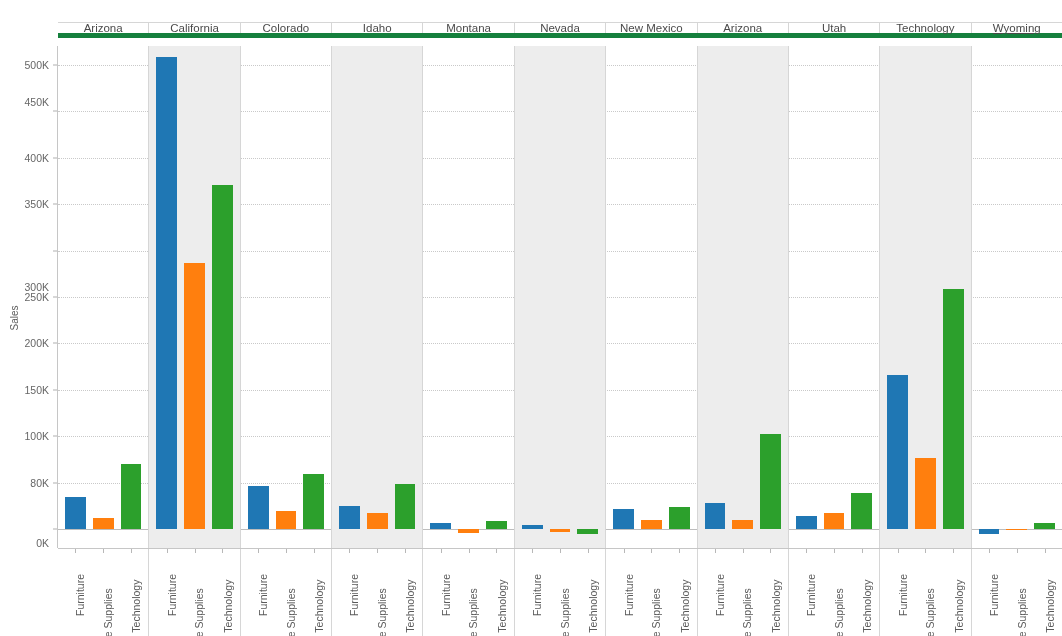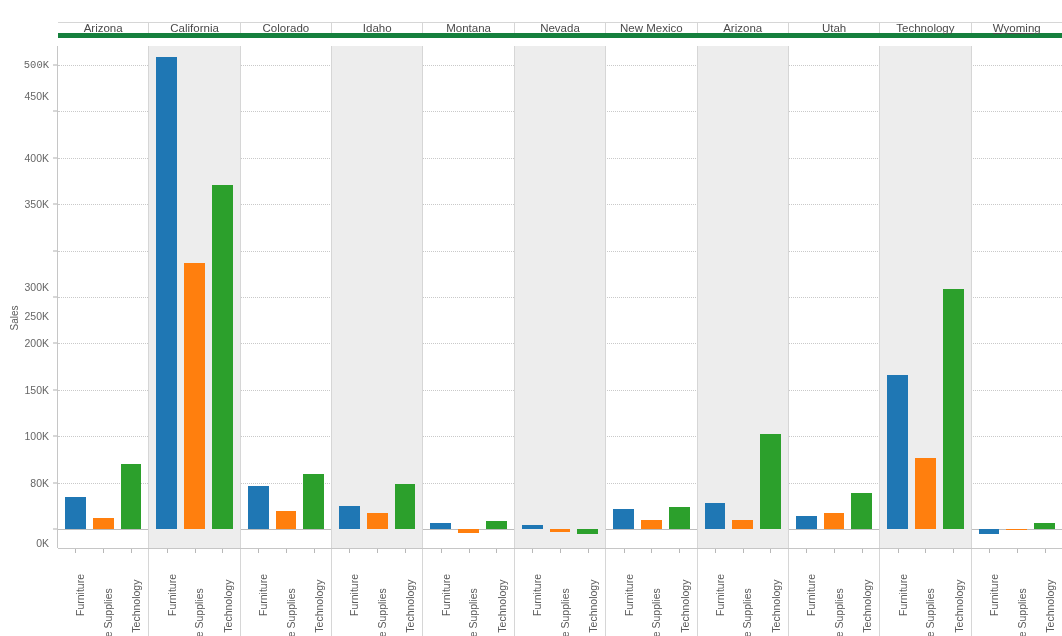--- a/index.html
+++ b/index.html
@@ -202,31 +202,31 @@
       <div class="y-tick" style="top: 497px;">0K</div>
       <div class="y-tick-mark" style="top: 483.407px;"></div>
       <div class="y-tick" style="top: 436.926px;">80K</div>
       <div class="y-tick-mark" style="top: 436.926px;"></div>
       <div class="y-tick" style="top: 390.444px;">100K</div>
       <div class="y-tick-mark" style="top: 390.444px;"></div>
       <div class="y-tick" style="top: 343.963px;">150K</div>
       <div class="y-tick-mark" style="top: 343.963px;"></div>
       <div class="y-tick" style="top: 297.481px;">200K</div>
       <div class="y-tick-mark" style="top: 297.481px;"></div>
-      <div class="y-tick" style="top: 251px; margin-top: 19px;">250K</div>
+      <div class="y-tick" style="top: 251px;">250K</div>
       <div class="y-tick-mark" style="top: 251px;"></div>
       <div class="y-tick" style="top: 204.519px; margin-top: 36px;">300K</div>
       <div class="y-tick-mark" style="top: 204.519px;"></div>
       <div class="y-tick" style="top: 158.037px;">350K</div>
       <div class="y-tick-mark" style="top: 158.037px;"></div>
       <div class="y-tick" style="top: 111.556px;">400K</div>
       <div class="y-tick-mark" style="top: 111.556px;"></div>
-      <div class="y-tick" style="top: 50px;">450K</div>
+      <div class="y-tick" style="top: 56px;">450K</div>
       <div class="y-tick-mark" style="top: 65.0741px;"></div>
-      <div class="y-tick" style="top: 18.5926px; font-family: Liberation Mono, monospace;">500K</div>
+      <div class="y-tick" style="top: 18.5926px;">500K</div>
       <div class="y-tick-mark" style="top: 18.5926px;"></div>
     </div>
   <div class="y-axis-line"></div>
 
   <div class="header-row">
       <div class="header-cell">Arizona</div>
       <div class="header-cell">California</div>
       <div class="header-cell">Colorado</div>
       <div class="header-cell">Idaho</div>
       <div class="header-cell">Montana</div>

